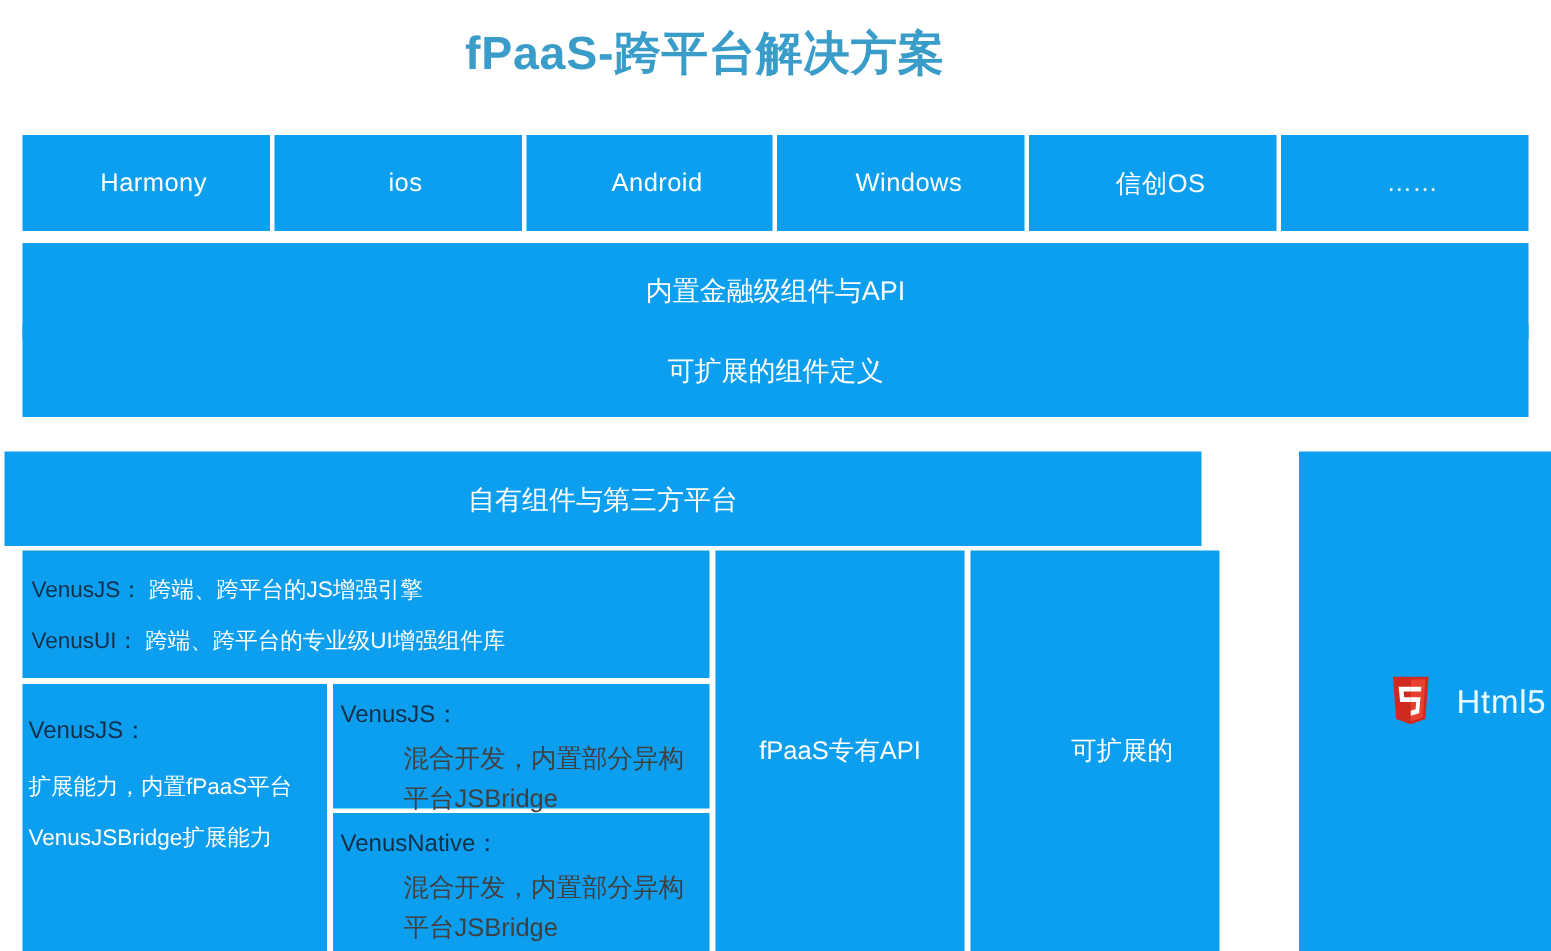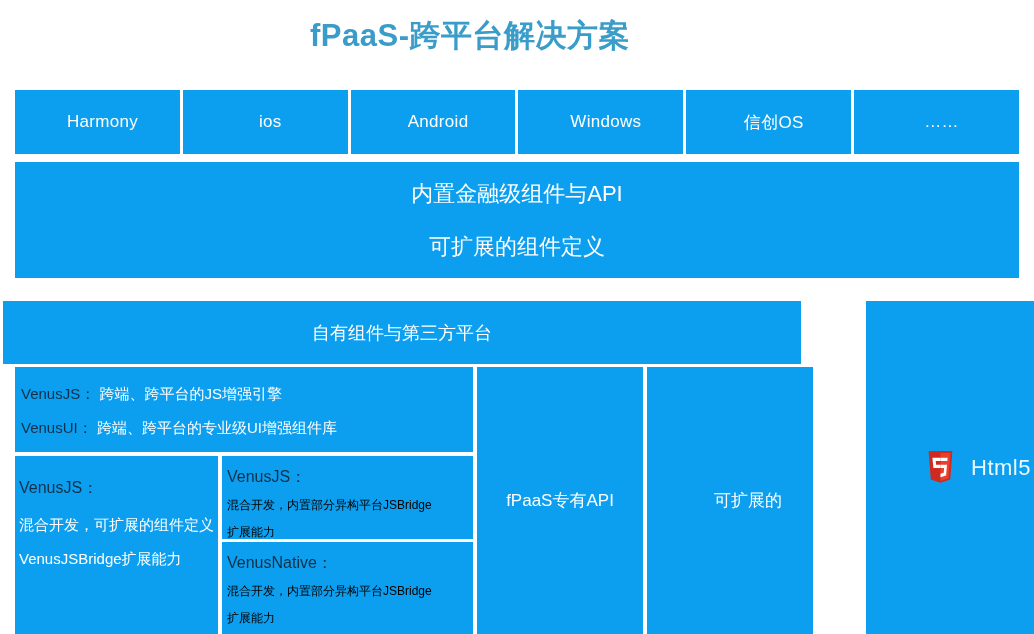--- a/index.html
+++ b/index.html
@@ -67,21 +67,21 @@
     justify-content: center;
     font-size: 17px;
     letter-spacing: 0.3px;
     padding-left: 10px;
   }
 
   
   .band {
     left: 15px;
     width: 1004px;
-    font-size: 22px;
+    font-size: 18px;
   }
   #band-components { top: 162px; height: 64px; }
   #band-definition { top: 216px; height: 62px; }
 
   
   #band-selfowned {
     left: 3px;
     top: 301px;
     width: 798px;
     height: 63px;
@@ -142,24 +142,25 @@
   }
   #stack-venusjs { top: 456px; height: 83px; }
   #stack-venusnative { top: 542px; height: 92px; }
   .stack-box .k {
     color: #11304a;
     font-size: 16px;
     line-height: 30px;
     display: block;
   }
   .stack-box .v {
-    color: #000000;
-    font-size: 12px;
+    color: #404040;
+    font-size: 17px;
     line-height: 27px;
     display: block;
+    margin-left: 42px;
   }
 
   
   #col-fpaas-api {
     left: 477px;
     top: 367px;
     width: 166px;
     height: 267px;
     font-size: 17px;
   }
@@ -230,21 +231,21 @@
       <span>跨端、跨平台的JS增强引擎</span>
     </div>
     <div class="venus-line">
       <span class="venus-key">VenusUI：</span>
       <span>跨端、跨平台的专业级UI增强组件库</span>
     </div>
   </div>
 
   <div class="blk" id="bottom-venusjs">
     <span class="k">VenusJS：</span>
-    <span class="v">混合开发，可扩展的组件定义</span>
+    <span class="v">扩展能力，内置fPaaS平台</span>
     <span class="v">VenusJSBridge扩展能力</span>
   </div>
 
   <div class="blk stack-box" id="stack-venusjs">
     <span class="k">VenusJS：</span>
     <span class="v">混合开发，内置部分异构平台JSBridge</span>
     <span class="v">扩展能力</span>
   </div>
 
   <div class="blk stack-box" id="stack-venusnative">

